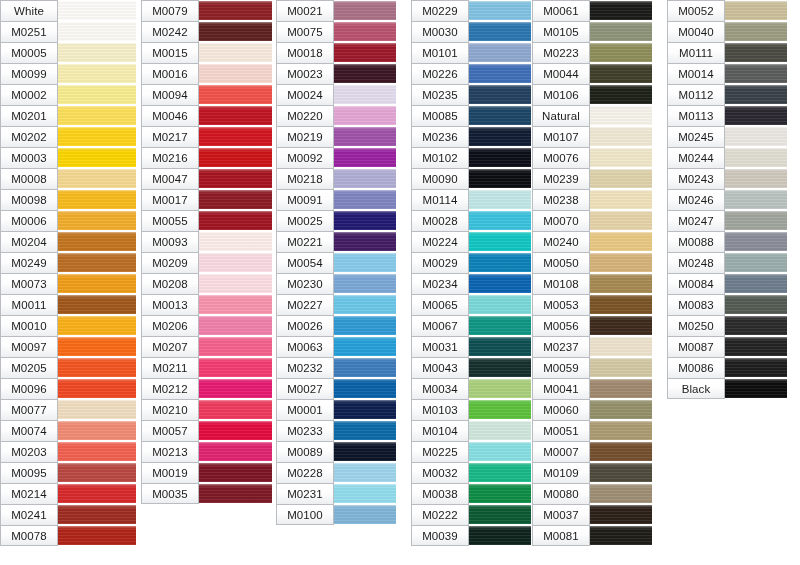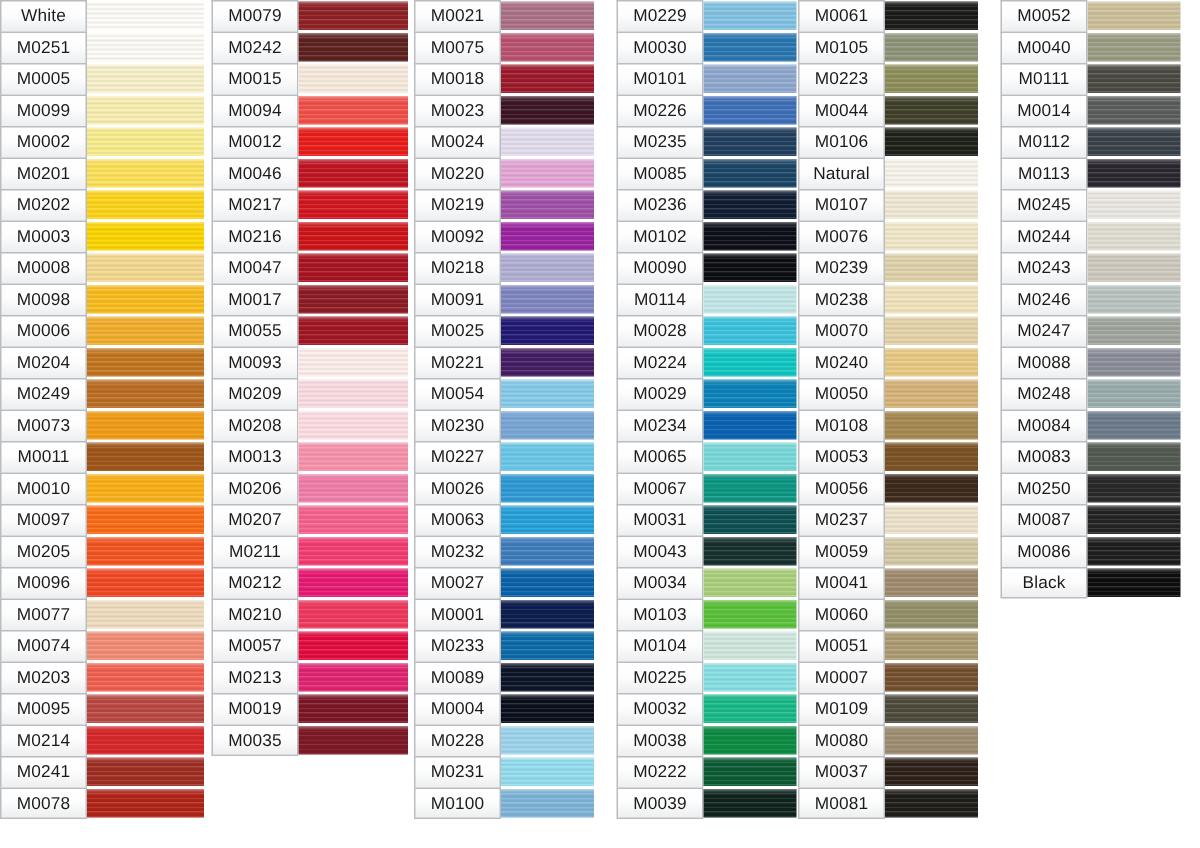--- a/index.html
+++ b/index.html
@@ -266,29 +266,29 @@
           <div class="swatch" style="background: rgb(93, 33, 31);"></div>
         </div>
       </div>
       <div class="row">
         <div class="label">M0015</div>
         <div class="swatchwrap">
           <div class="swatch" style="background: rgb(247, 233, 221);"></div>
         </div>
       </div>
       <div class="row">
+        <div class="label">M0016</div>
+        <div class="swatchwrap">
+          <div class="swatch" style="background: rgb(246, 214, 205);"></div>
+        </div>
+      </div>
+      <div class="row">
         <div class="label">M0094</div>
         <div class="swatchwrap">
           <div class="swatch" style="background: rgb(239, 81, 73);"></div>
-        </div>
-      </div>
-      <div class="row">
-        <div class="label">M0012</div>
-        <div class="swatchwrap">
-          <div class="swatch" style="background: rgb(232, 29, 27);"></div>
         </div>
       </div>
       <div class="row">
         <div class="label">M0046</div>
         <div class="swatchwrap">
           <div class="swatch" style="background: rgb(191, 21, 34);"></div>
         </div>
       </div>
       <div class="row">
         <div class="label">M0217</div>
@@ -523,26 +523,20 @@
       <div class="row">
         <div class="label">M0233</div>
         <div class="swatchwrap">
           <div class="swatch" style="background: rgb(11, 106, 168);"></div>
         </div>
       </div>
       <div class="row">
         <div class="label">M0089</div>
         <div class="swatchwrap">
           <div class="swatch" style="background: rgb(12, 21, 40);"></div>
-        </div>
-      </div>
-      <div class="row">
-        <div class="label">M0004</div>
-        <div class="swatchwrap">
-          <div class="swatch" style="background: rgb(10, 15, 28);"></div>
         </div>
       </div>
       <div class="row">
         <div class="label">M0228</div>
         <div class="swatchwrap">
           <div class="swatch" style="background: rgb(158, 212, 236);"></div>
         </div>
       </div>
       <div class="row">
         <div class="label">M0231</div>

